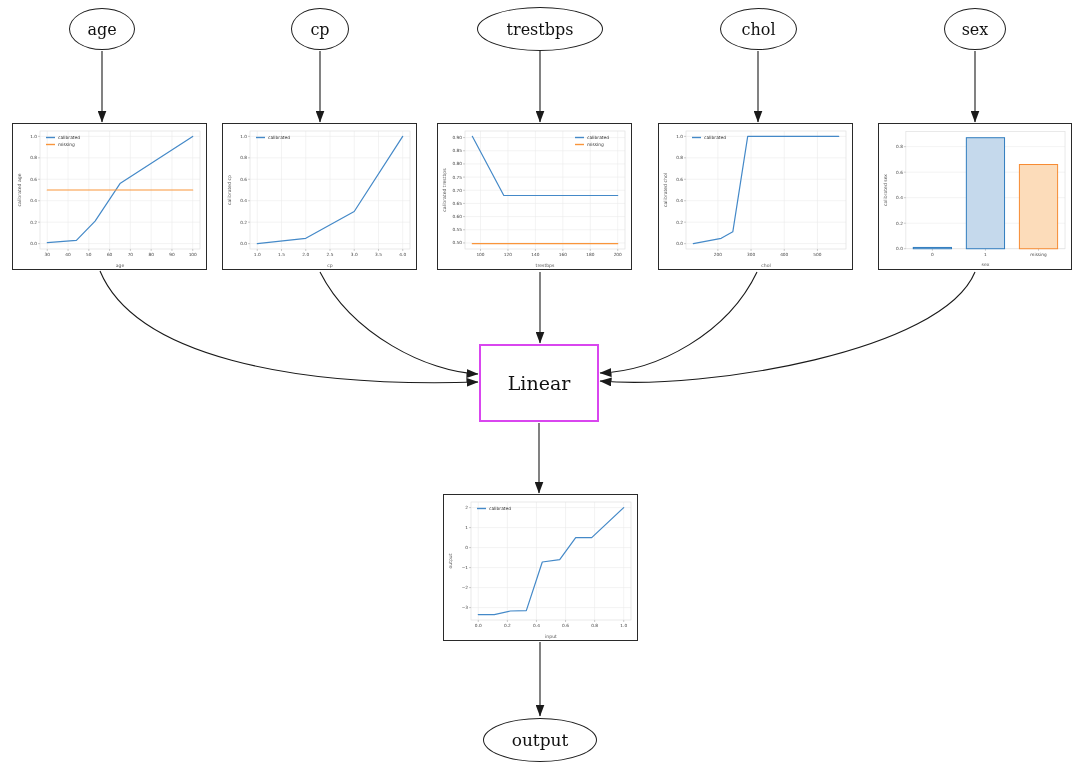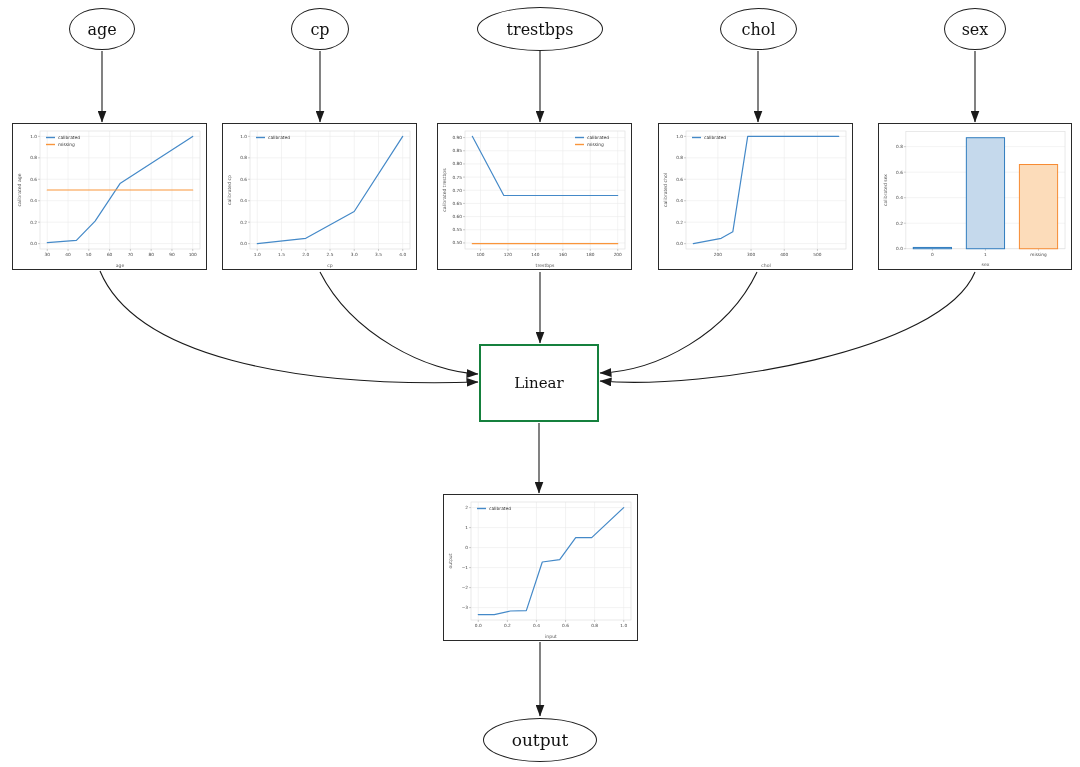--- a/index.html
+++ b/index.html
@@ -10,23 +10,23 @@
                 display:flex;align-items:center;justify-content:center;
                 font-family:"DejaVu Serif","Liberation Serif",serif;font-size:16px;color:#111;
                 background:#ffffff;box-sizing:border-box;}
   #node-age{left:69px;top:8px;width:66px;height:42px;}
   #node-cp{left:291px;top:8px;width:58px;height:42px;}
   #node-trestbps{left:477px;top:7px;width:126px;height:44px;}
   #node-chol{left:720px;top:8px;width:77px;height:42px;}
   #node-sex{left:944px;top:8px;width:62px;height:42px;}
   #node-output{left:483px;top:718px;width:114px;height:44px;font-size:17px;}
   #node-linear{position:absolute;left:479px;top:344px;width:120px;height:78px;
-               border:2px solid #15803d;background:#ffffff;box-sizing:border-box;
+               border:2px solid #d946ef;background:#ffffff;box-sizing:border-box;
                display:flex;align-items:center;justify-content:center;
-               font-family:"DejaVu Serif","Liberation Serif",serif;font-size:15px;color:#111;}
+               font-family:"DejaVu Serif","Liberation Serif",serif;font-size:19px;color:#111;}
   .chart-panel{position:absolute;width:195px;height:147px;border:1px solid #2a2a2a;
                background:#ffffff;box-sizing:border-box;}
   .chart-panel svg{display:block;width:100%;height:100%;}
   #chart-age{left:12px;top:123px;}
   #chart-cp{left:222px;top:123px;}
   #chart-trestbps{left:437px;top:123px;}
   #chart-chol{left:658px;top:123px;}
   #chart-sex{left:878px;top:123px;width:194px;}
   #chart-output{left:443px;top:494px;}
 </style>

